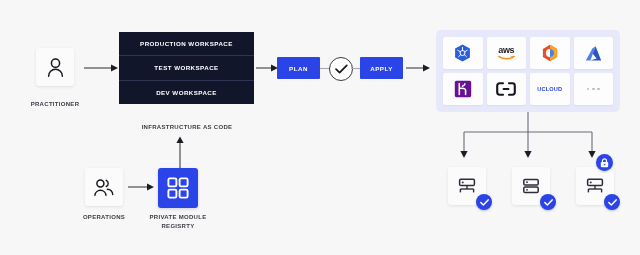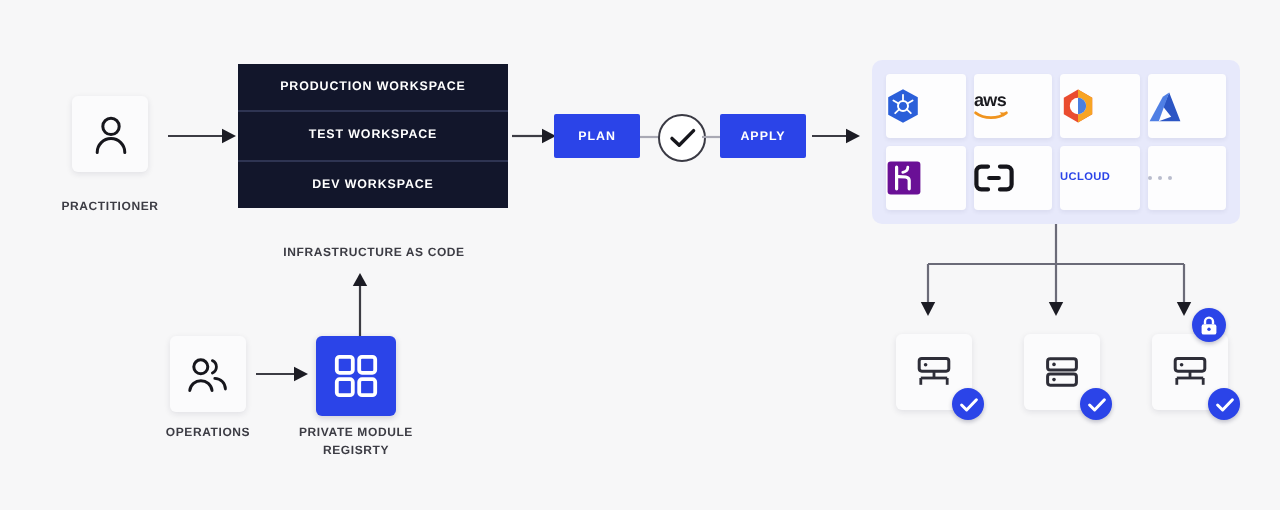--- a/index.html
+++ b/index.html
@@ -91,21 +91,21 @@
     grid-template-rows: repeat(2, 1fr);
     gap: 4px;
     padding: 7px;
     box-sizing: border-box;
   }
   .ptile {
     background: #fdfdfe;
     border-radius: 2px;
     display: flex;
     align-items: center;
-    justify-content: flex-start;
+    justify-content: center;
     box-shadow: 0 1px 2px rgba(40,40,90,0.07);
   }
   
   .reg {
     position: absolute;
     background: #2b44e8;
     border-radius: 3px;
     display: flex;
     align-items: center;
     justify-content: center;

